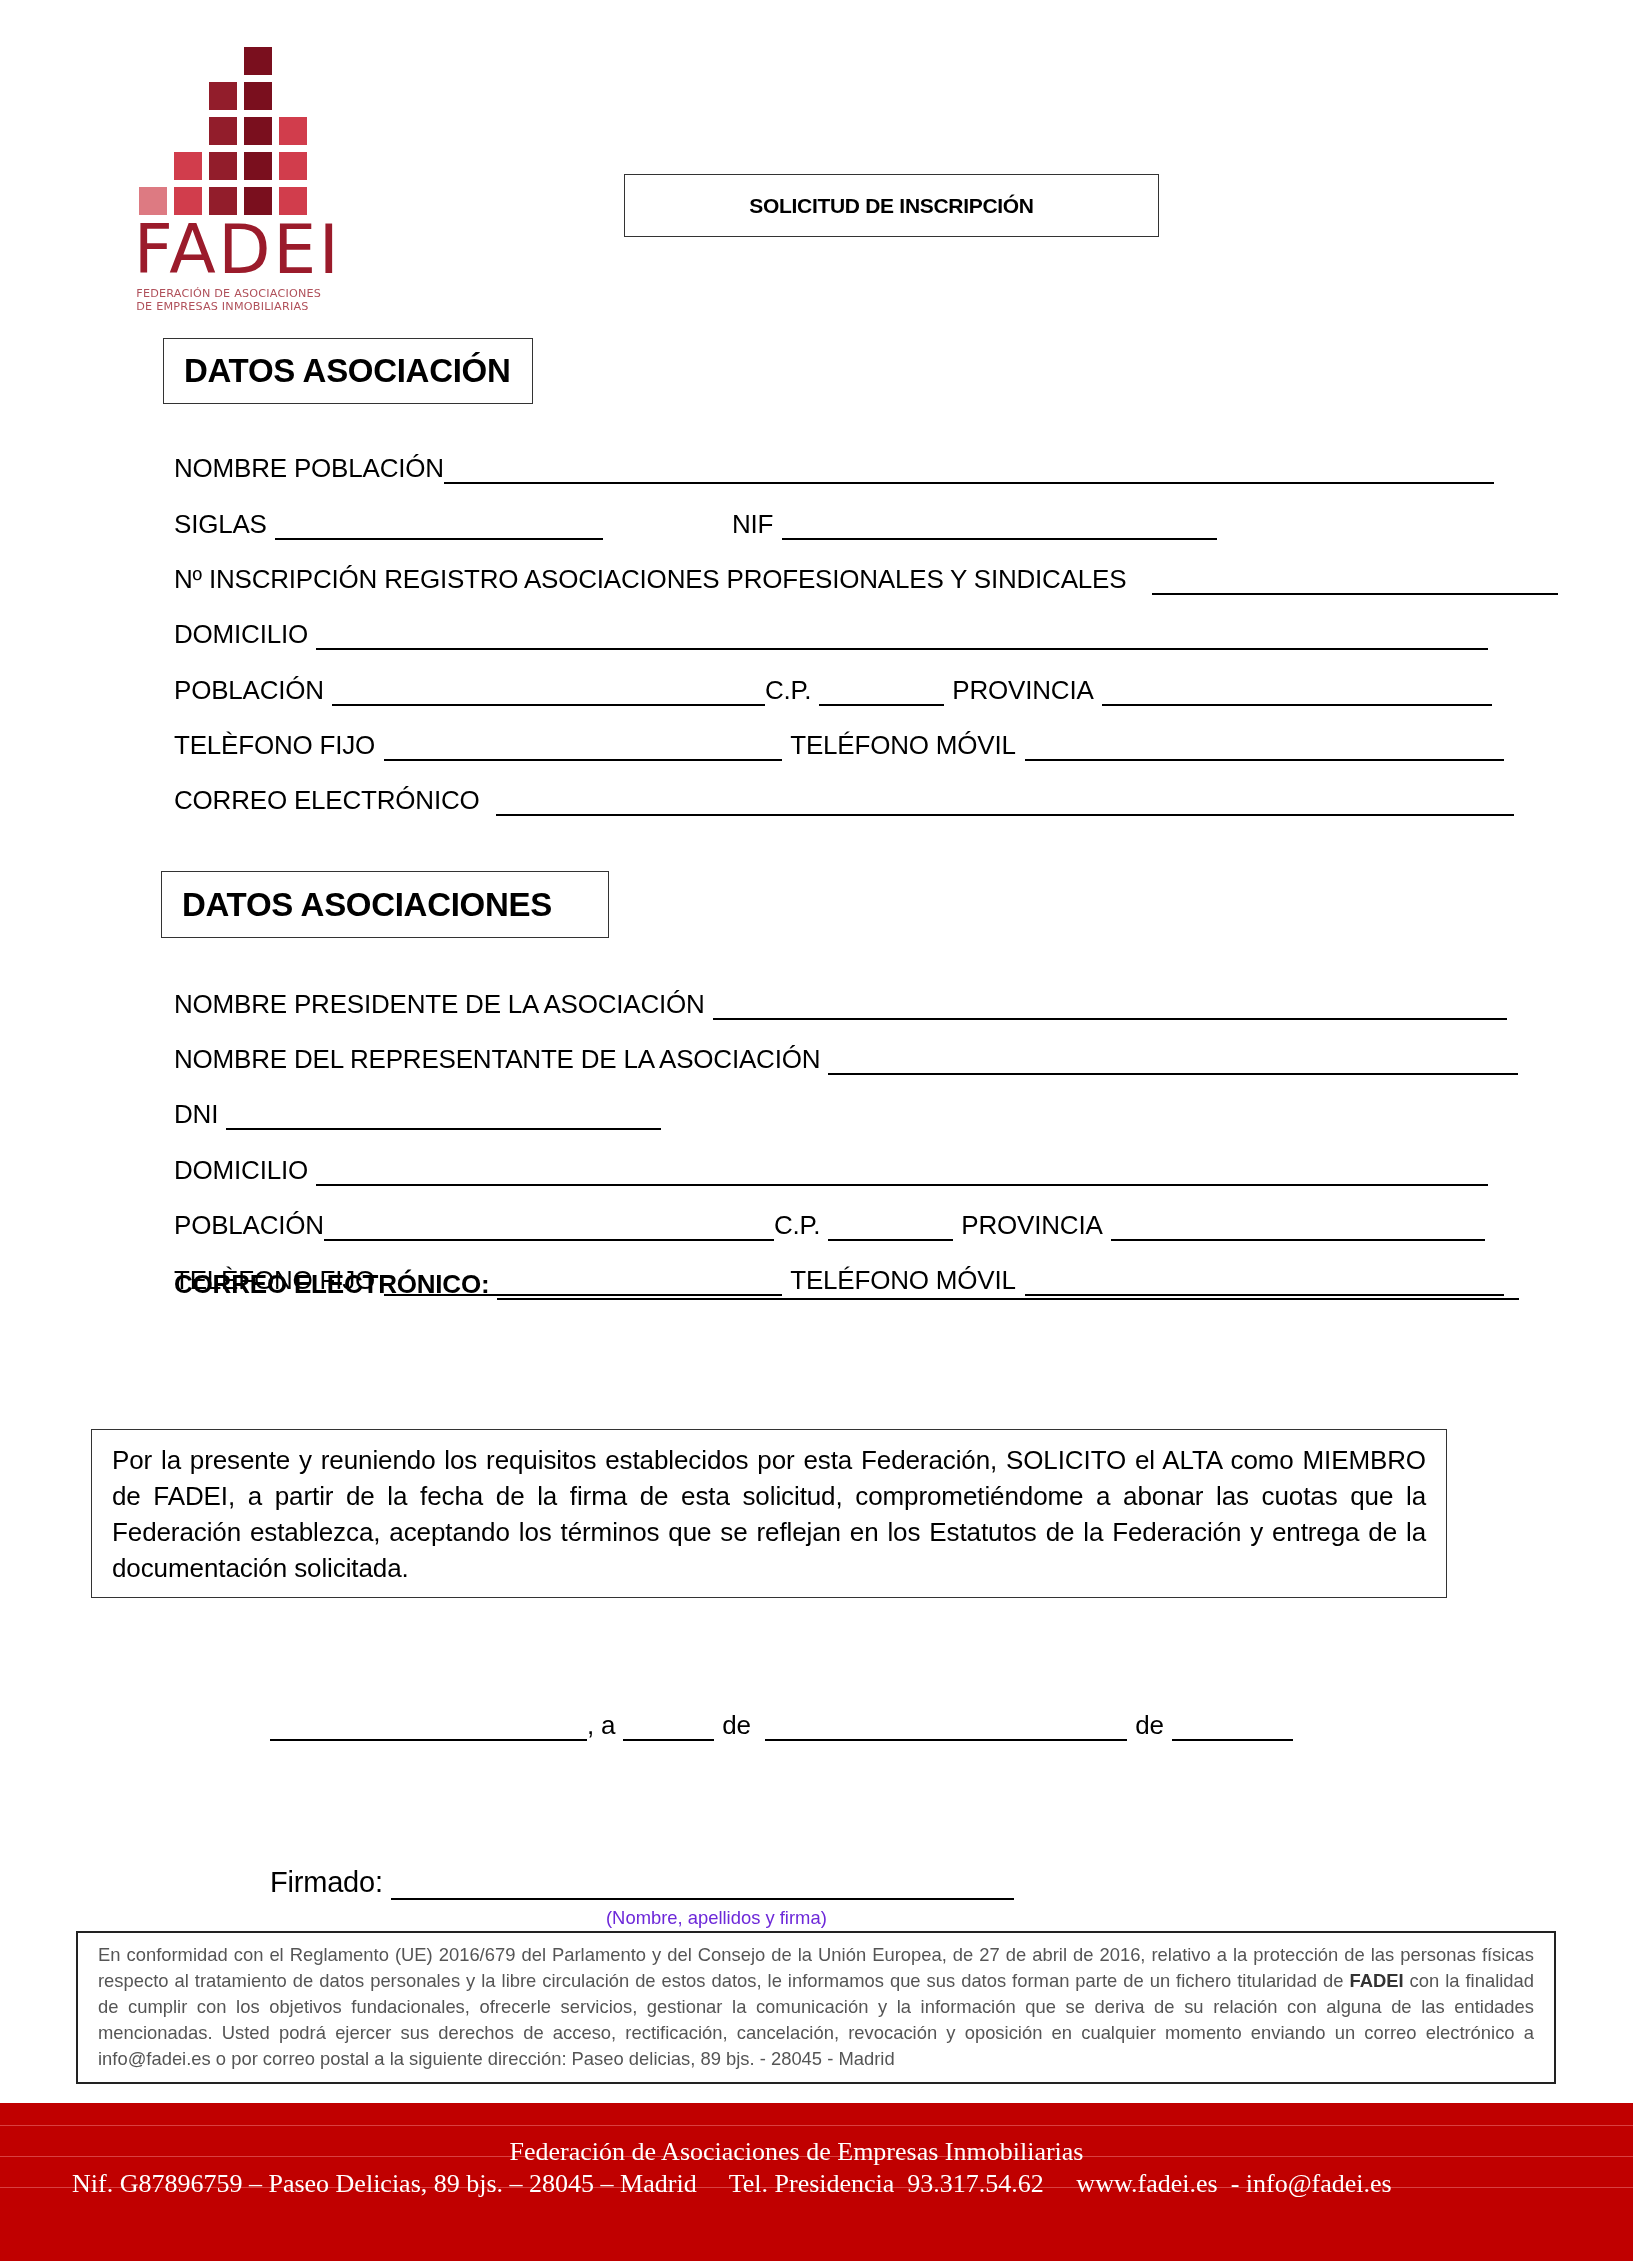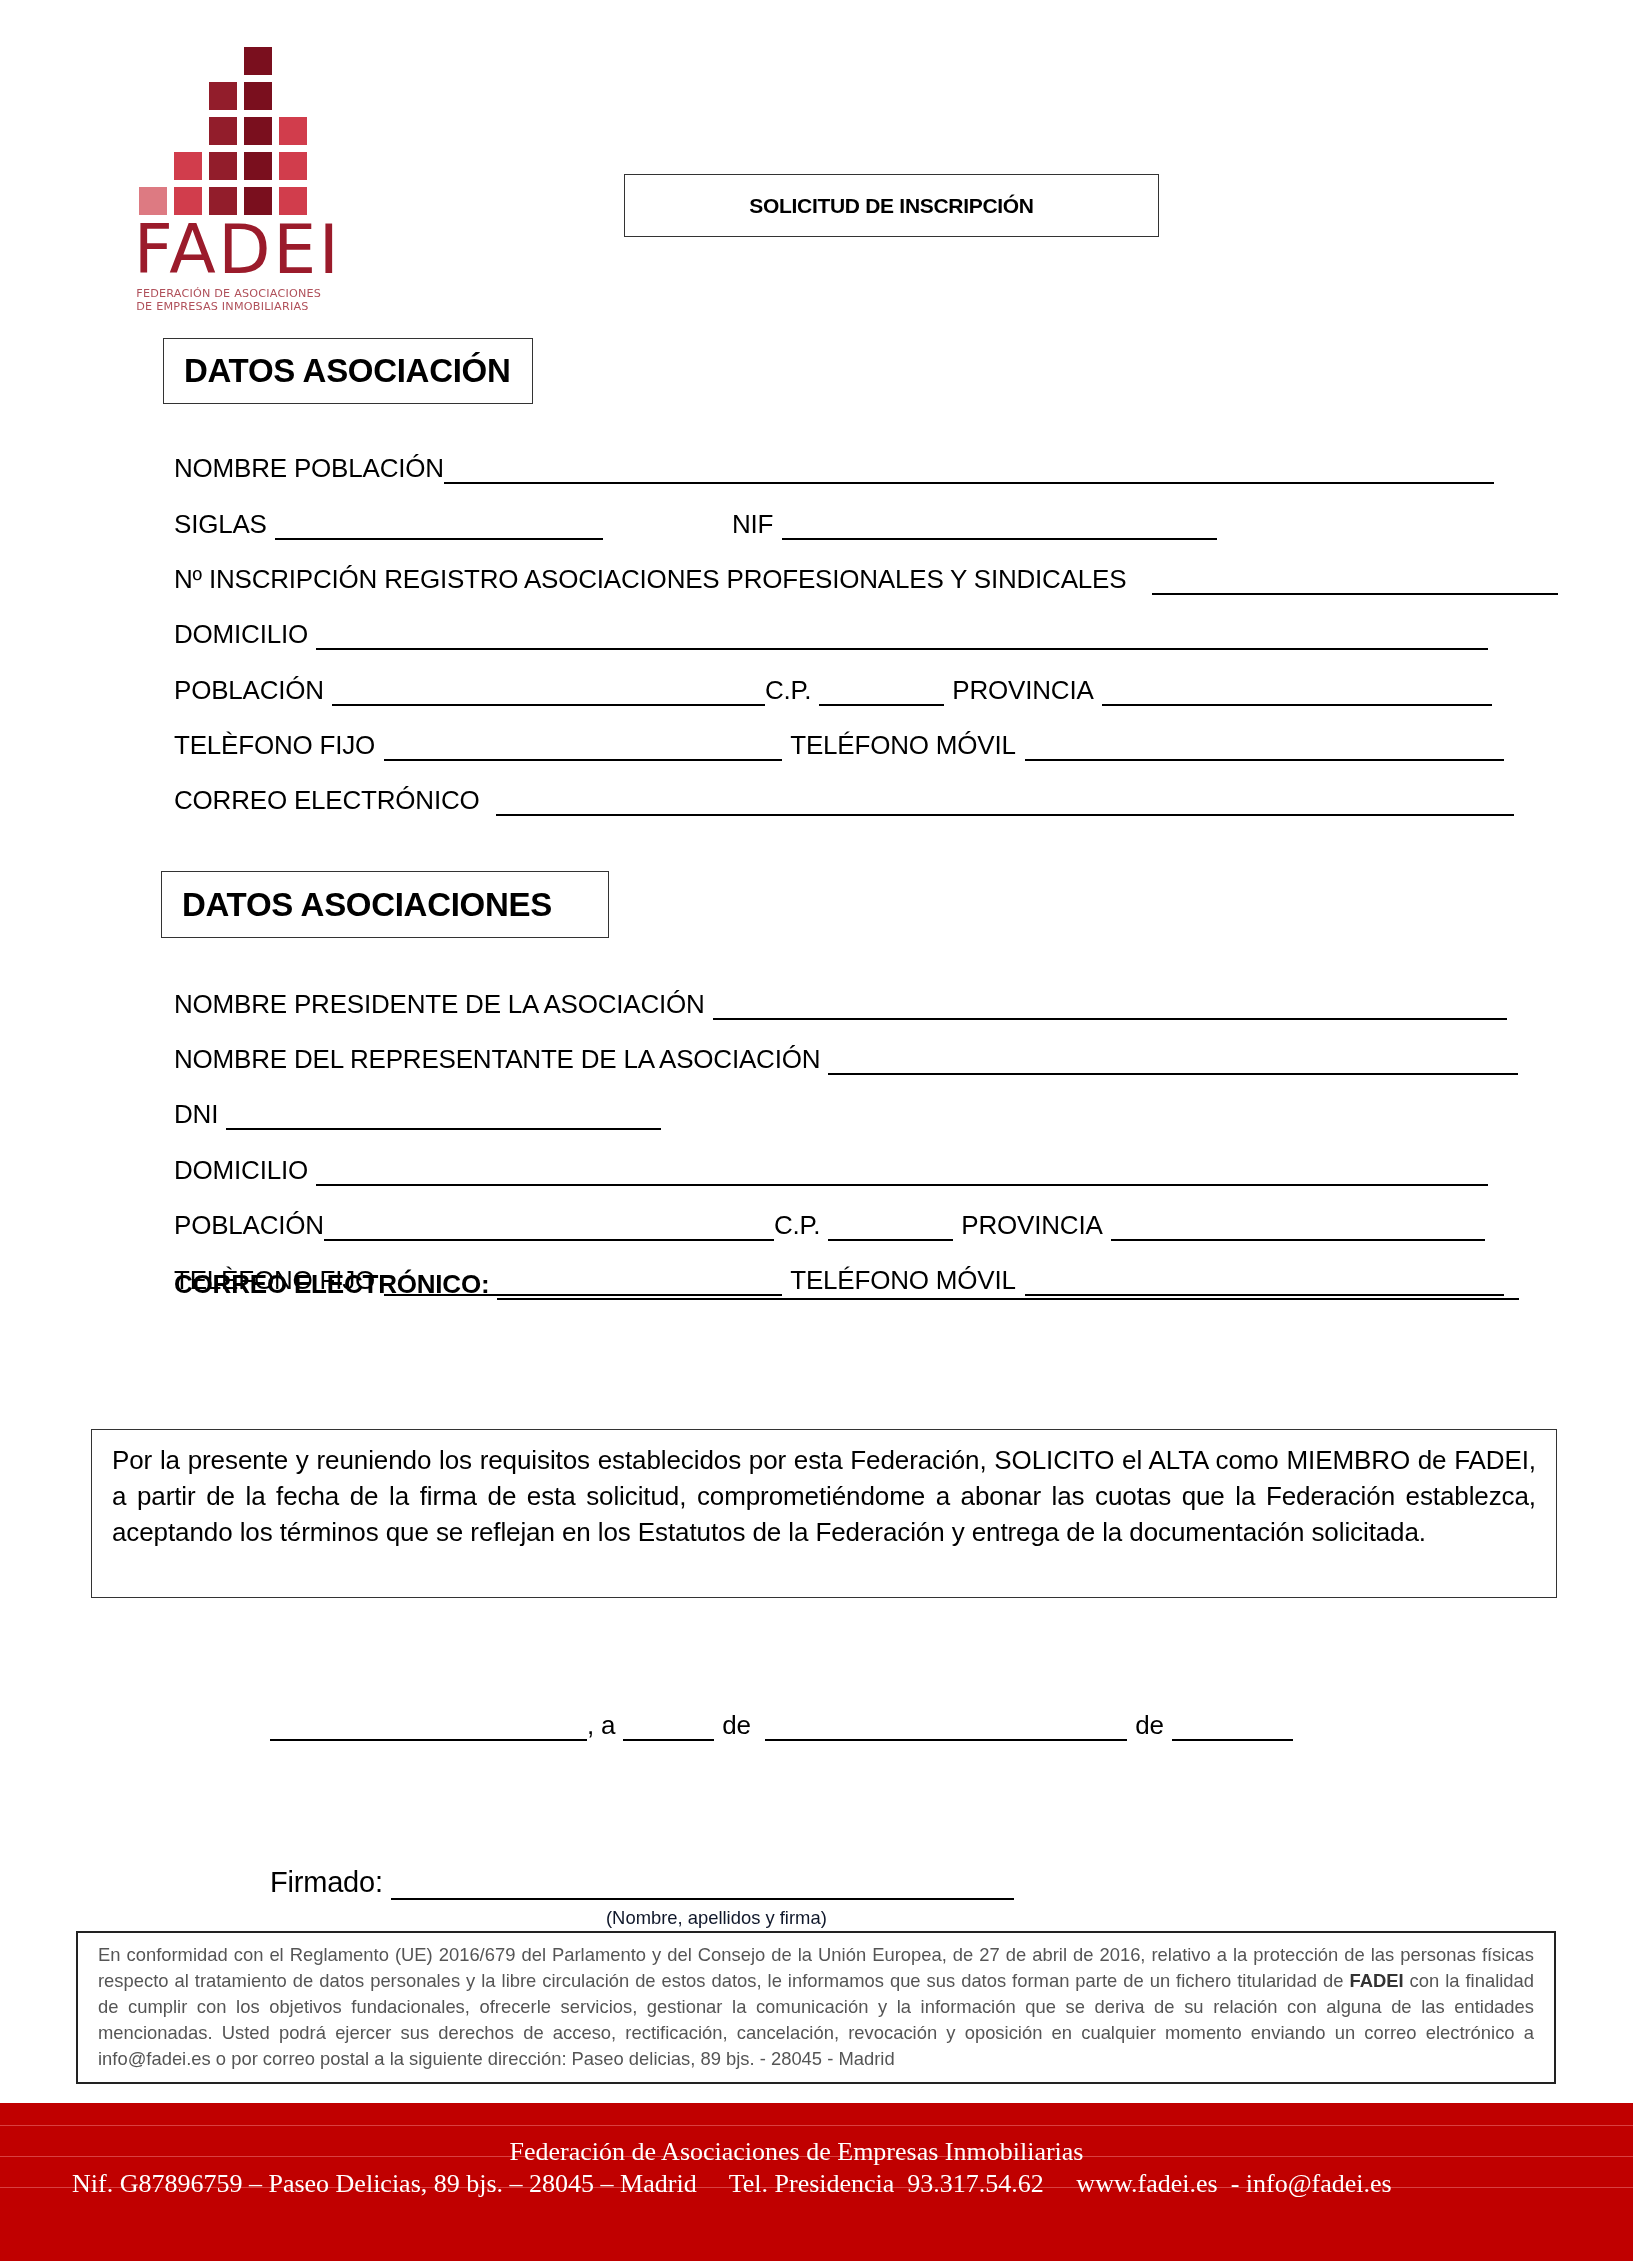--- a/index.html
+++ b/index.html
@@ -22,27 +22,27 @@
     .sect-box { border: 1.3px solid #333; box-sizing: border-box; display: flex; align-items: center; }
     .sect-box span { font-size: 33px; font-weight: bold; padding-left: 20px; letter-spacing: -0.3px; }
 
     
     .row { position: absolute; left: 174px; height: 37px; display: flex; align-items: flex-end;
            font-size: 26px; white-space: nowrap; letter-spacing: -0.2px; }
     .lbl { line-height: 1; padding-bottom: 4px; }
     .blank { border-bottom: 2px solid #000; height: 0; margin-bottom: 1.3px; }
 
     
-    .decl { left: 91px; top: 1429px; width: 1466px; height: 169px; border: 1.3px solid #333; box-sizing: border-box;
+    .decl { left: 91px; top: 1429px; width: 1356px; height: 169px; border: 1.3px solid #333; box-sizing: border-box;
             padding: 12px 20px 0 20px; font-size: 26px; line-height: 36px; text-align: justify; letter-spacing: -0.1px; }
 
     
     .date-row { left: 270px; top: 1705px; }
     .sign-row { left: 270px; top: 1864px; font-size: 29px; }
-    .sign-hint { left: 606px; top: 1907px; font-size: 18.4px; color: #0f172a; }
+    .sign-hint { left: 606px; top: 1907px; font-size: 18.4px; color: #6d28d9; }
 
     
     .privacy { left: 76px; top: 1931px; width: 1480px; height: 153px; border: 2px solid #222; box-sizing: border-box;
                padding: 9.2px 20px 0 20px; font-size: 18.4px; line-height: 26px; color: #555; text-align: justify; }
     .privacy b { color: #333; }
 
     
     .footer { left: 0; top: 2103px; width: 1633px; height: 158px; background: #c00000; }
     .footer-line { position: absolute; left: 0; width: 1633px; height: 1.3px; background: #d84040; }
     .footer-t1 { position: absolute; left: 0; width: 1633px; top: 34px; text-align: center; color: #fff;

